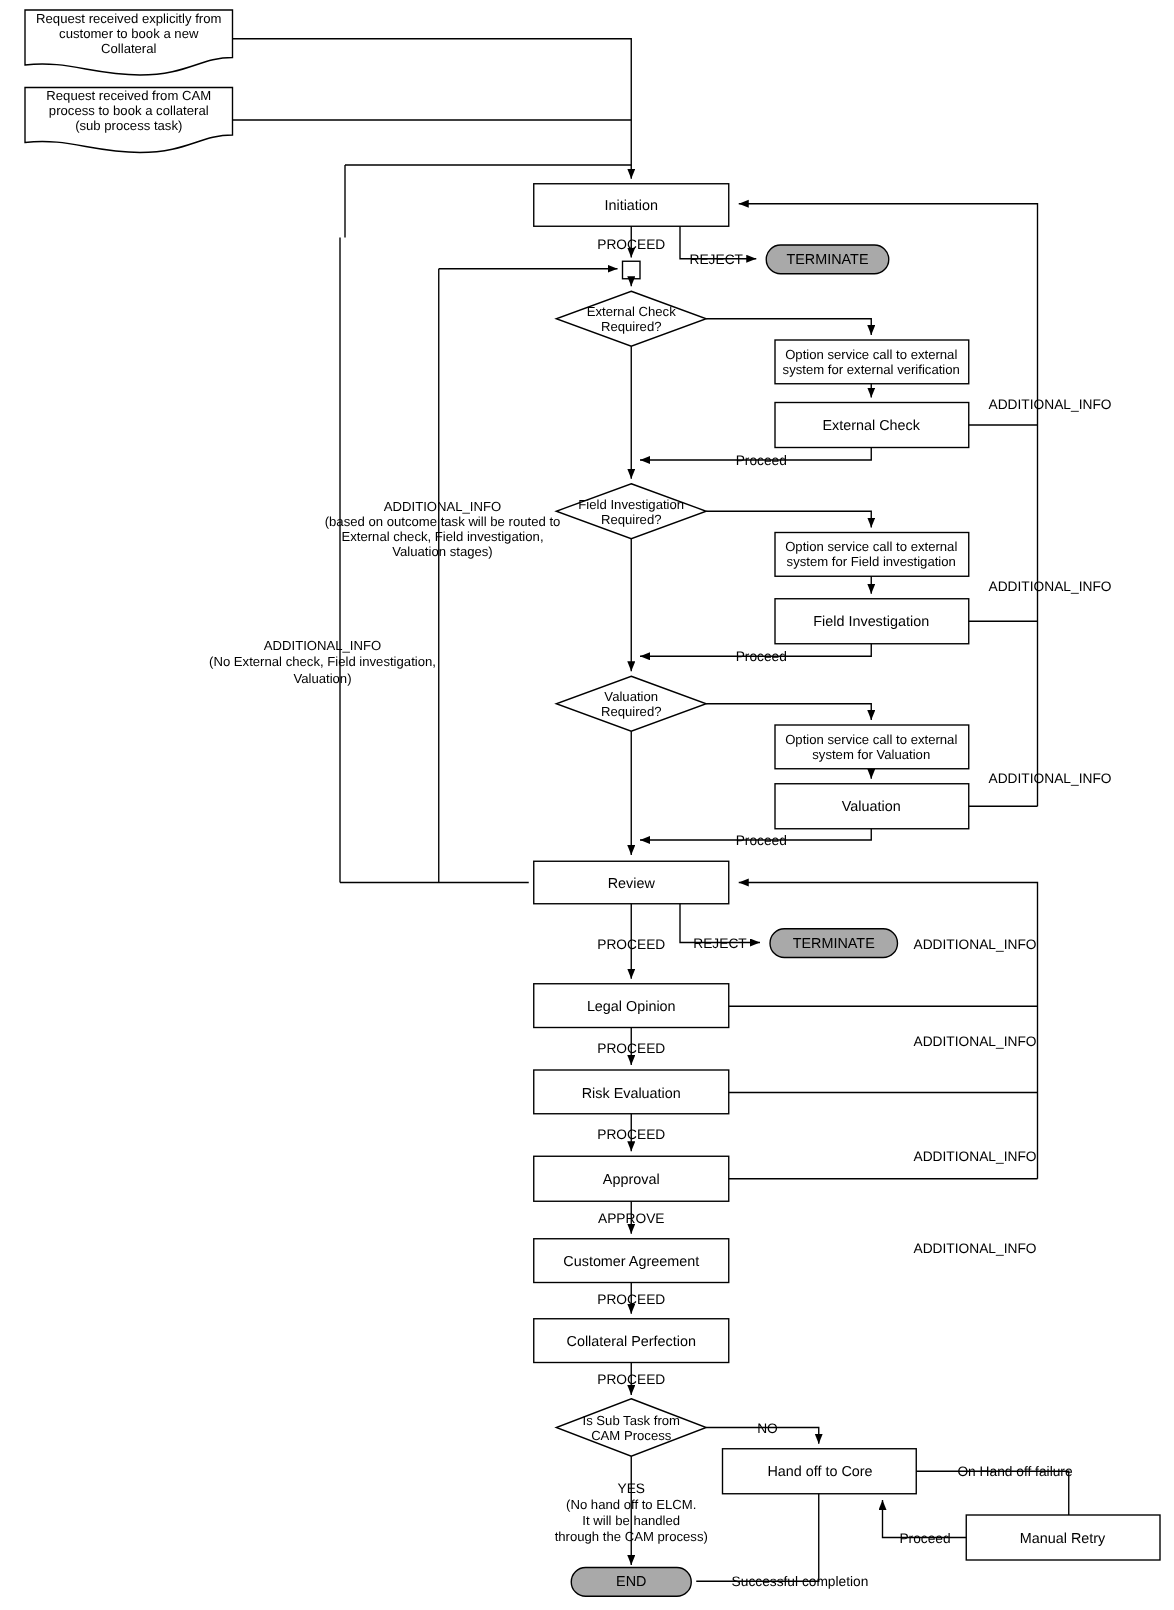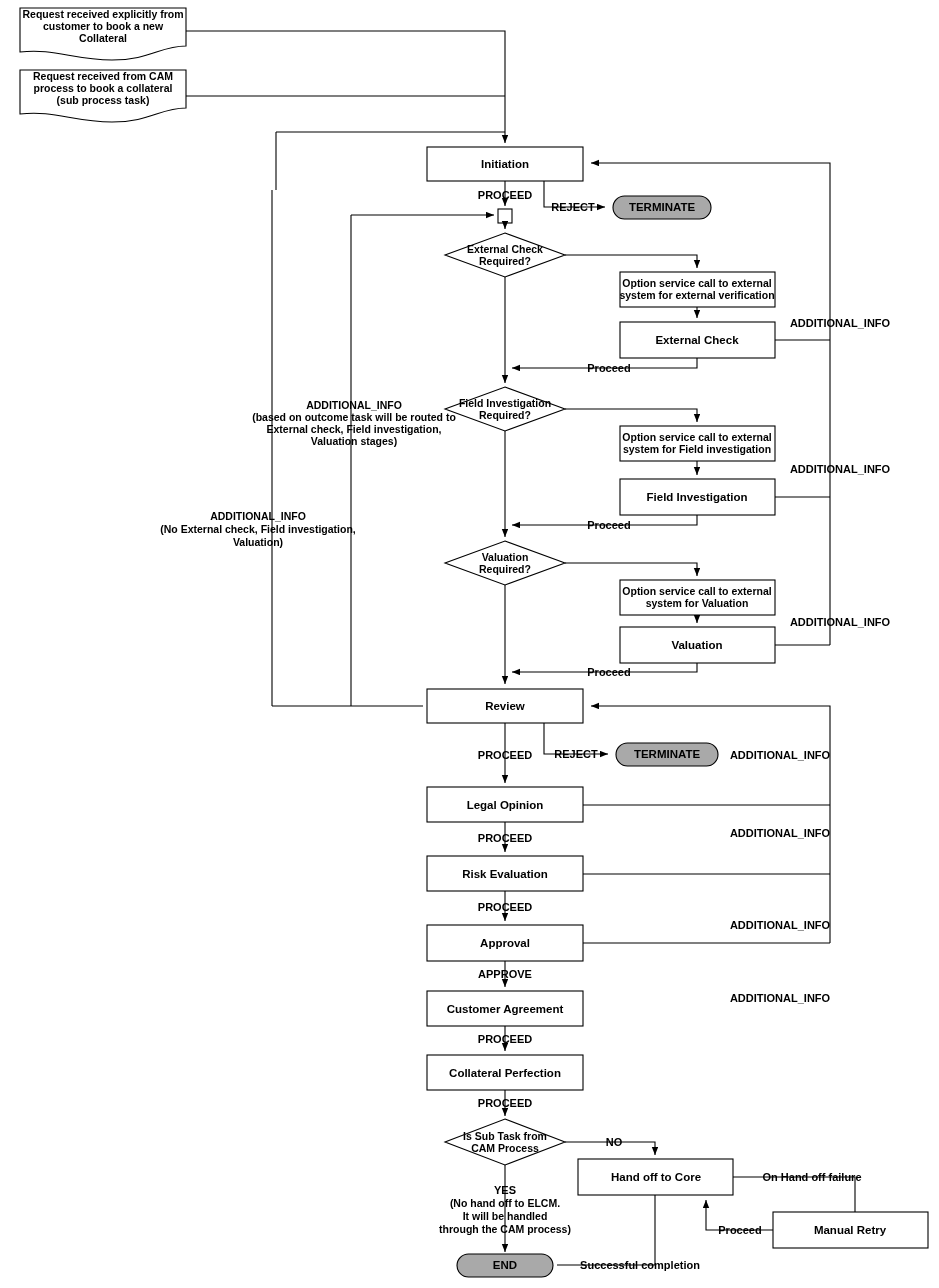--- a/index.html
+++ b/index.html
@@ -1,17 +1,17 @@
 <!DOCTYPE html>
 <html><head>
 <meta charset="utf-8">
 <style>
   html,body{margin:0;padding:0;background:#ffffff;}
   body{width:939px;height:1288px;font-family:"Liberation Sans",sans-serif;}
-  #diagram-root{position:relative;width:939px;height:1288px;overflow:hidden;font-weight:bold;}
+  #diagram-root{position:relative;width:939px;height:1288px;overflow:hidden;}
   svg.flow{position:absolute;top:0;left:0;width:939px;height:1288px;}
   .shape-fill-white{fill:#ffffff;stroke:#000000;stroke-width:1.1;}
   .shape-fill-gray{fill:#a9a9a9;stroke:#000000;stroke-width:1.1;}
   .conn{stroke:#000000;stroke-width:1.1;fill:none;}
   .node-text{font-family:"Liberation Sans",sans-serif;font-size:11.5px;fill:#000000;text-anchor:middle;dominant-baseline:middle;}
   .node-text-sm{font-family:"Liberation Sans",sans-serif;font-size:10.5px;fill:#000000;text-anchor:middle;}
   .edge-label{font-family:"Liberation Sans",sans-serif;font-size:11px;fill:#000000;text-anchor:middle;}
   .note-text{font-family:"Liberation Sans",sans-serif;font-size:10.5px;fill:#000000;text-anchor:middle;}
 </style>
 </head>

